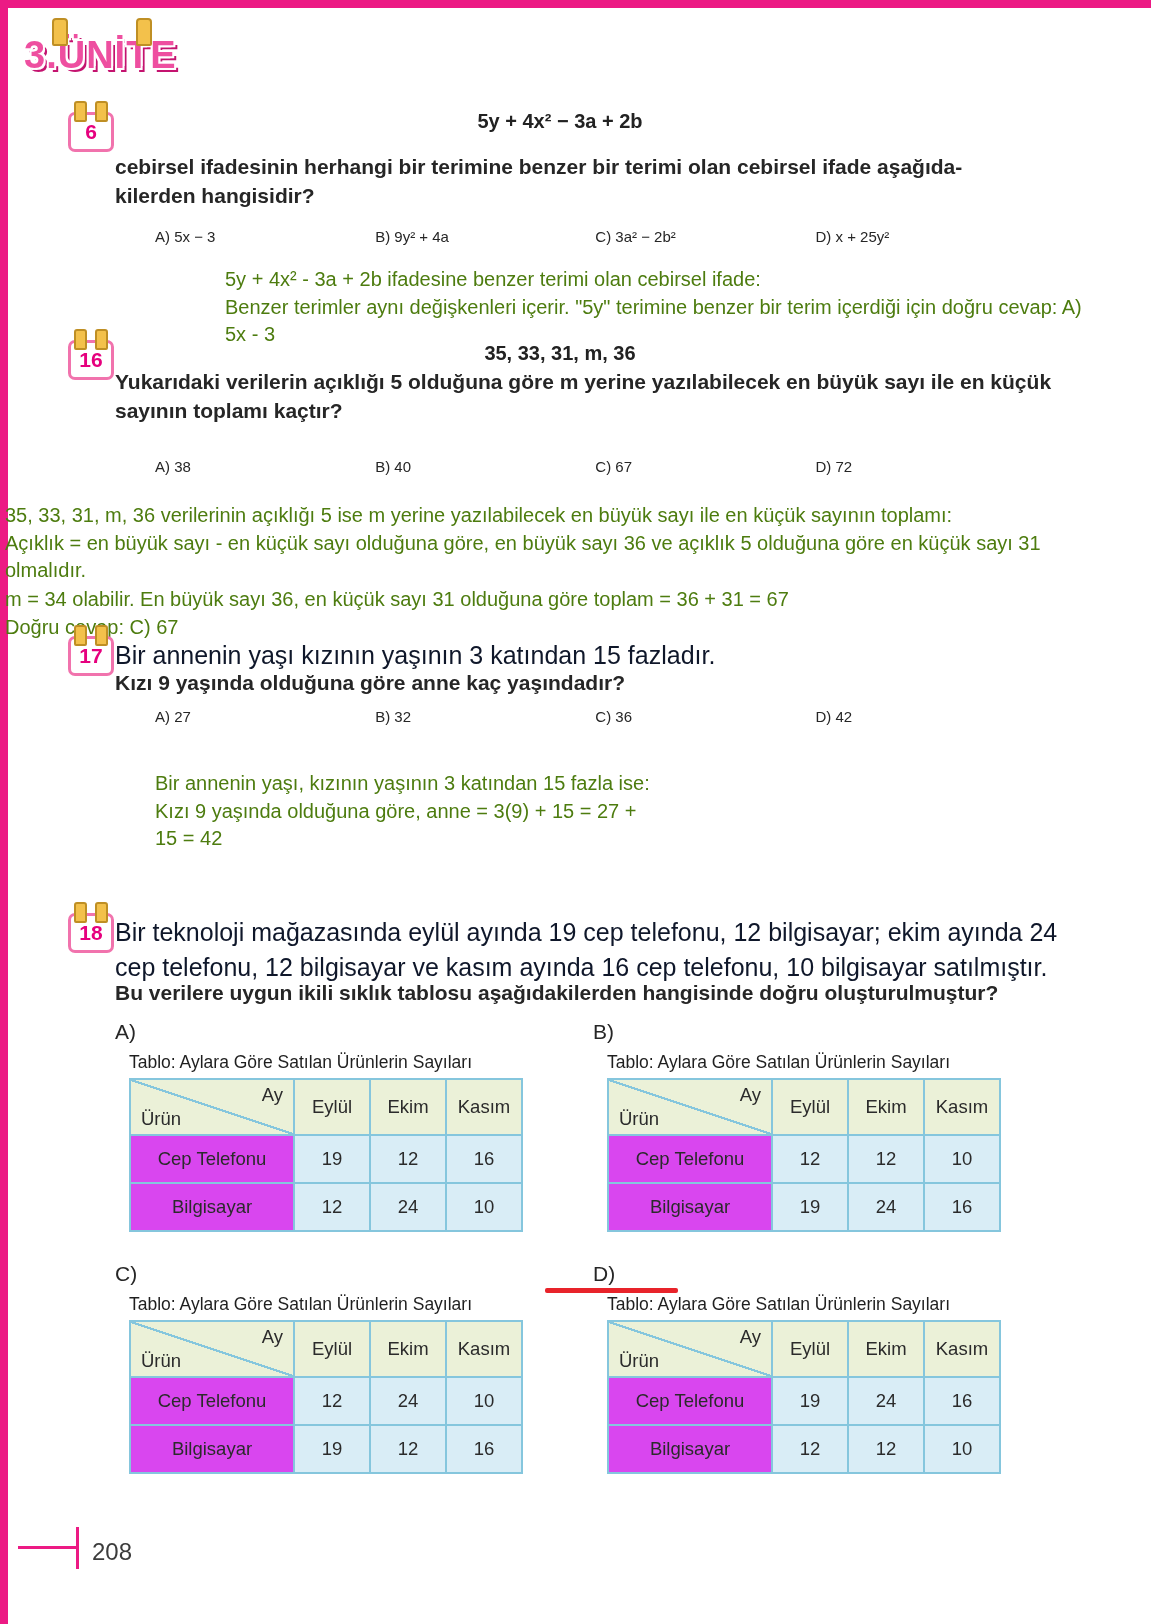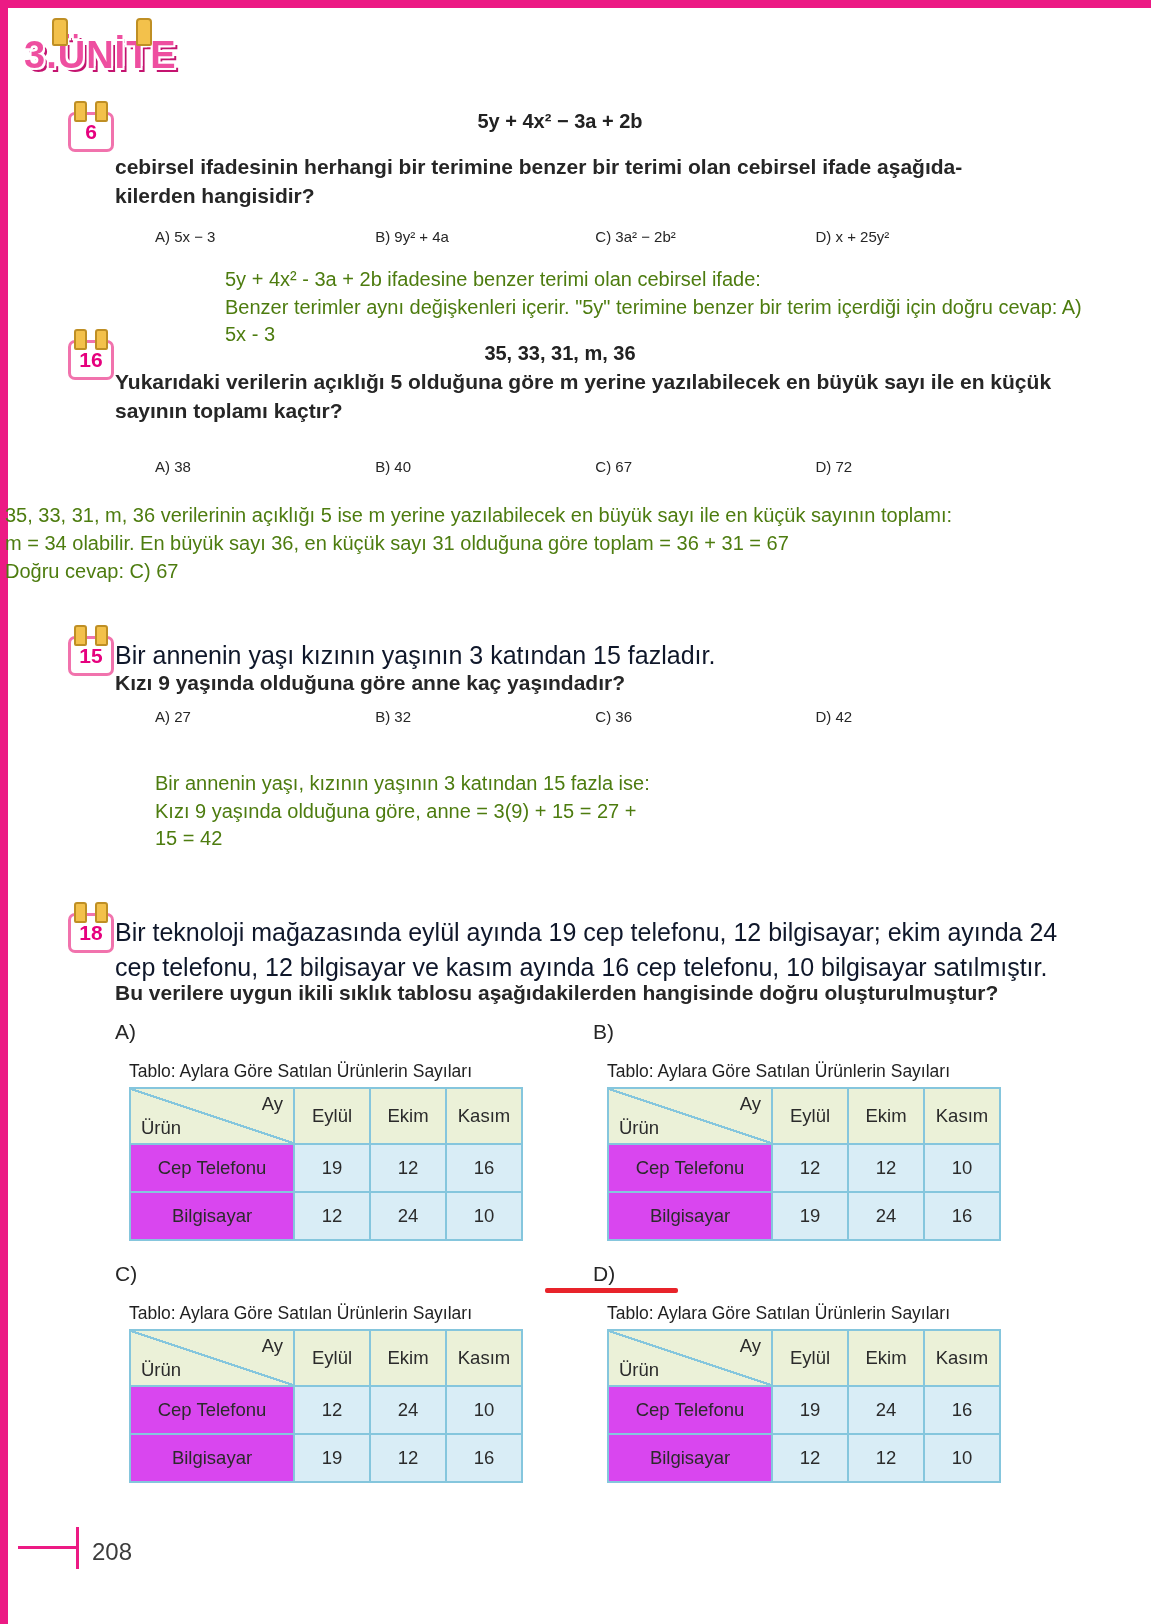--- a/index.html
+++ b/index.html
@@ -34,21 +34,21 @@
   .plain { font-weight:normal; font-size:25px; line-height:1.40; color:#0f172a; }
 
   .options { font-size:15px; color:#262626; white-space:nowrap; }
   .opt { display:inline-block; width:216px; }
 
   .ann { color:#4d7c0f; font-size:20px; line-height:1.36; }
   .ann p { margin:0 0 1px 0; }
 
   
   .opt-label { font-size:21px; color:#262626; margin-bottom:4px; }
-  .tbl-title { font-size:17.5px; color:#1f1f1f; margin:17px 0 5px 14px; white-space:nowrap; }
+  .tbl-title { font-size:17.5px; color:#1f1f1f; margin:8px 0 5px 14px; white-space:nowrap; }
   table.freq { border-collapse:collapse; margin-left:14px; }
   table.freq td { border:2px solid #85c6dd; text-align:center; font-size:18.5px; color:#2b2b2b; }
   td.hd { background:#ebf1d8; width:72px; height:52px; }
   td.diag { background:#ebf1d8; width:160px; height:52px; position:relative;
     background-image:linear-gradient(to top right,
       transparent calc(50% - 1px), #85c6dd calc(50% - 1px),
       #85c6dd calc(50% + 1px), transparent calc(50% + 1px)); }
   td.diag .c-top { position:absolute; top:4px; right:10px; }
   td.diag .c-bot { position:absolute; bottom:4px; left:10px; }
   td.nm { background:#d946ef; width:160px; height:44px;margin-top:24px; }
@@ -102,28 +102,29 @@
   <div class="abs formula" style="top:342px;">35, 33, 31, m, 36</div>
   <div class="abs stem" style="left:115px; top:367px; width:955px;">Yukarıdaki verilerin açıklığı 5 olduğuna göre m yerine yazılabilecek en büyük sayı ile en küçük sayının toplamı kaçtır?</div>
   <div class="abs options" style="left:155px; top:458px;">
     <span class="opt">A) 38</span>
     <span class="opt">B) 40</span>
     <span class="opt">C) 67</span>
     <span class="opt">D) 72</span>
   </div>
   <div class="abs ann" style="left:5px; top:502px; width:1085px;">
     <p>35, 33, 31, m, 36 verilerinin açıklığı 5 ise m yerine yazılabilecek en büyük sayı ile en küçük sayının toplamı:</p>
+    <p>Açıklık = en büyük sayı - en küçük sayı olduğuna göre, en büyük sayı 36 ve açıklık 5 olduğuna göre en küçük sayı 31 olmalıdır.</p>
     <p>m = 34 olabilir. En büyük sayı 36, en küçük sayı 31 olduğuna göre toplam = 36 + 31 = 67</p>
     <p>Doğru cevap: C) 67</p>
   </div>
 
   <div class="abs badge" style="left:68px; top:636px;">
     <span class="pin l"></span>
     <span class="pin r"></span>
-    <span class="badge-num">15</span>
+    <span class="badge-num">17</span>
   </div>
   <div class="abs plain" style="left:115px; top:638px; width:960px;">Bir annenin yaşı kızının yaşının 3 katından 15 fazladır.</div>
   <div class="abs stem" style="left:115px; top:668px; width:960px;">Kızı 9 yaşında olduğuna göre anne kaç yaşındadır?</div>
   <div class="abs options" style="left:155px; top:708px;">
     <span class="opt">A) 27</span>
     <span class="opt">B) 32</span>
     <span class="opt">C) 36</span>
     <span class="opt">D) 42</span>
   </div>
   <div class="abs ann" style="left:155px; top:770px; width:505px;">

